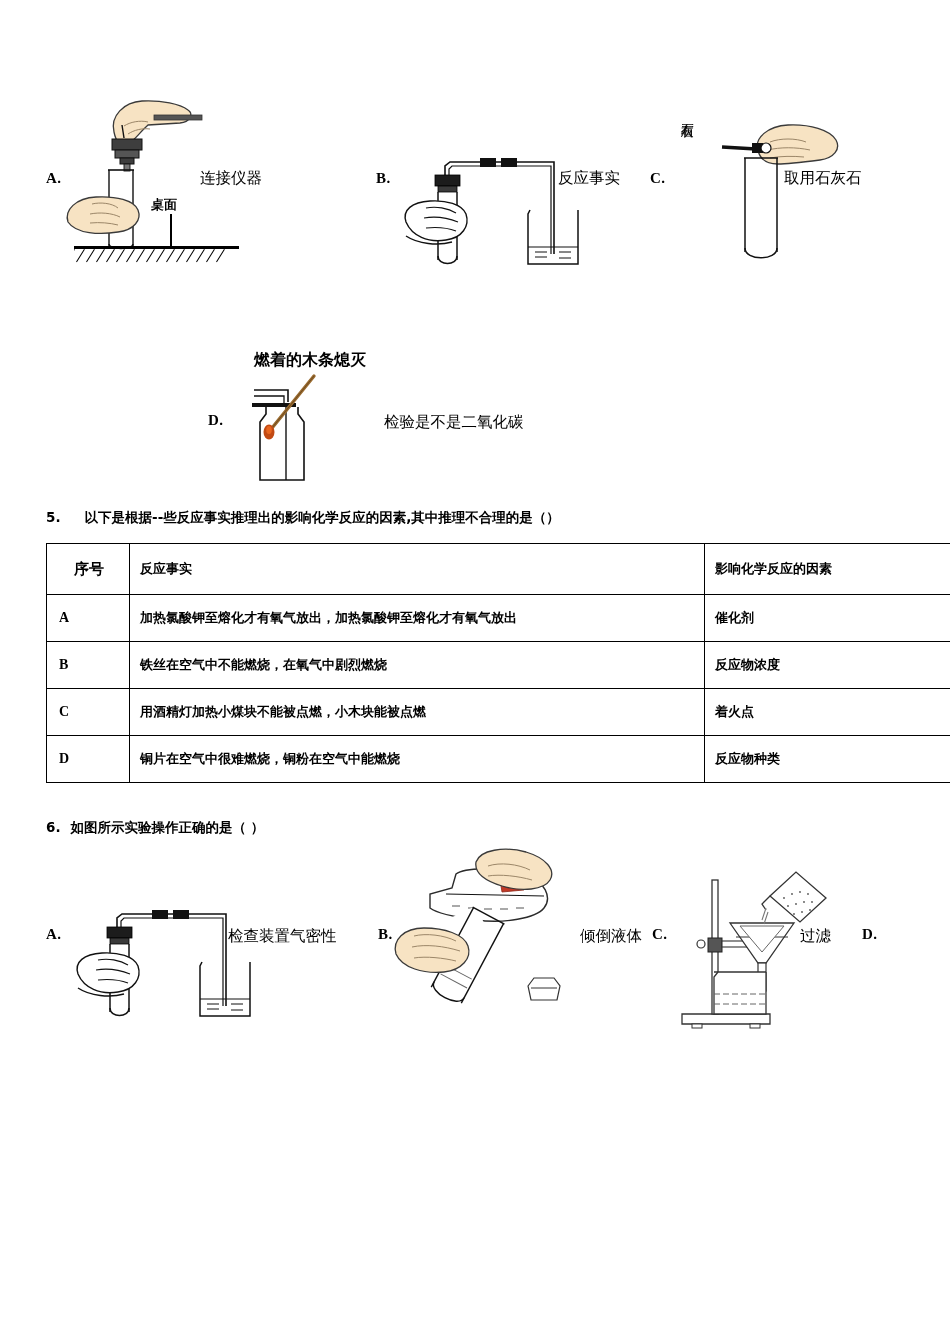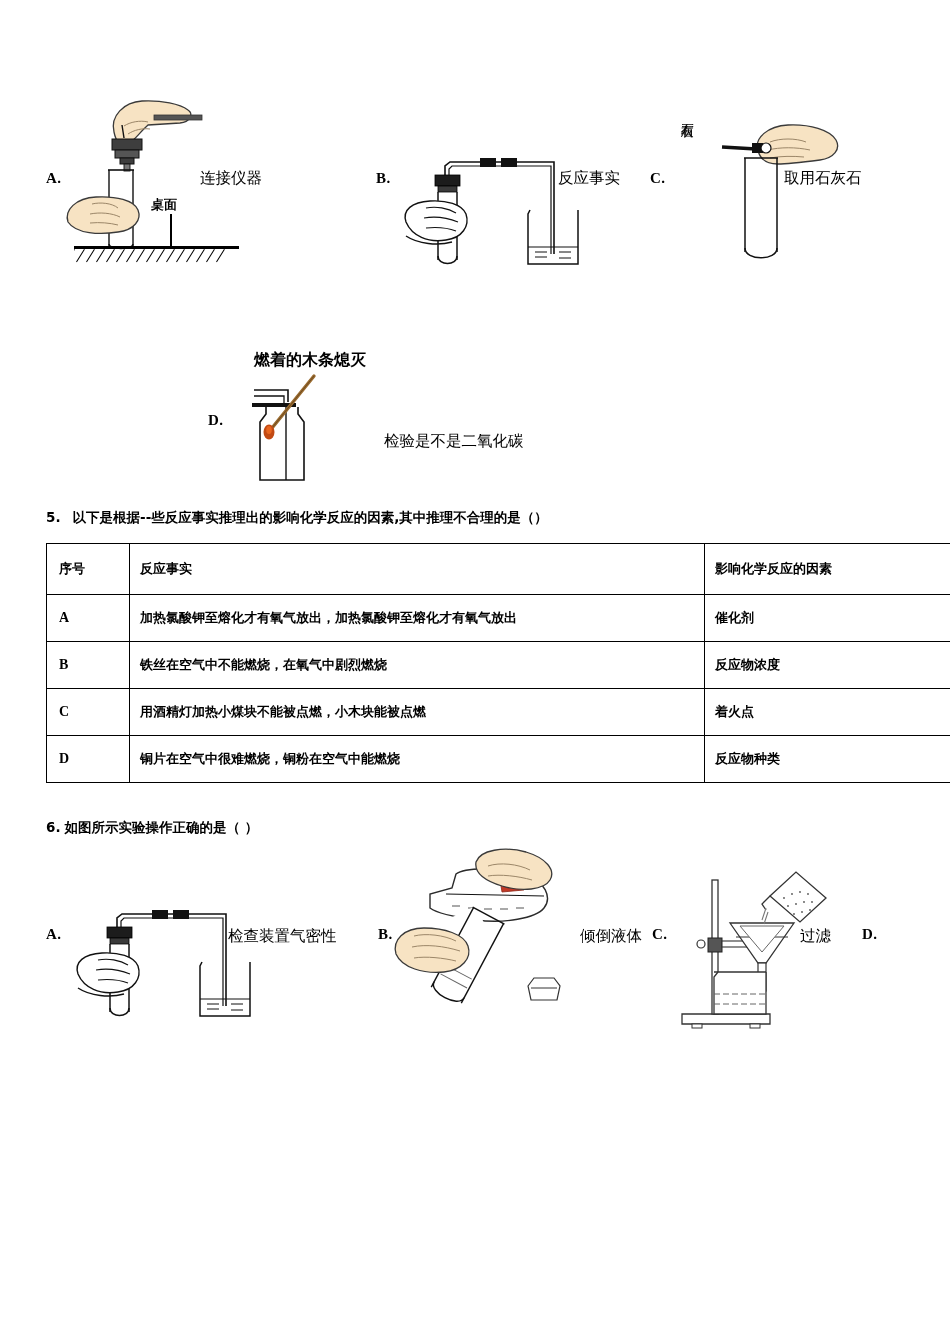--- a/index.html
+++ b/index.html
@@ -82,21 +82,22 @@
     font-size: 14px;
     font-weight: bold;
     text-align: left;
     padding-left: 12px;
   }
   table.factors td.fact { width: 554px; }
   table.factors td.cause { width: 236px; }
   table.factors tr.head td { height: 38px; }
   table.factors td.idx-head {
     font-family: Liberation Mono, monospace;
-    font-size: 13px;
+    font-size: 15px;
+    text-align: center;
   }
 
   
   .ans-row .choice {
     position: absolute;
     font-family: "Liberation Serif", "DejaVu Serif", serif;
     font-weight: bold;
     font-size: 15px;
   }
   .bench {
@@ -252,26 +253,26 @@
       <path d="M24 37 L24 44 L18 52 L18 110 L62 110 L62 52 L56 44 L56 37" fill="#fff" stroke="#111" stroke-width="1.6"></path>
       <line x1="44" y1="37" x2="44" y2="110" stroke="#111" stroke-width="1.4"></line>
 
       <line x1="72" y1="6" x2="30" y2="58" stroke="#9a6b2f" stroke-width="3.4" stroke-linecap="round"></line>
       <line x1="72" y1="6" x2="30" y2="58" stroke="#6e4a1f" stroke-width="1" stroke-linecap="round"></line>
 
       <ellipse cx="27" cy="62" rx="5.5" ry="7.5" fill="#c24a13"></ellipse>
       <ellipse cx="27" cy="60" rx="2.8" ry="4" fill="#e8651f"></ellipse>
     </svg>
 
-    <div class="abs cn" style="left:178px; top:64px;margin-top:19px;">检验是不是二氧化碳</div>
+    <div class="abs cn" style="left:178px; top:64px;">检验是不是二氧化碳</div>
   </div>
 
   <div class="abs" style="left:46px; top:508px; width:880px;">
     <span class="qtext">5.</span>
-    <span class="qtext" style="margin-left:8px;">以下是根据--些反应事实推理出的影响化学反应的因素,其中推理不合理的是（）</span>
+    <span class="qtext" style="margin-left:20px;">以下是根据--些反应事实推理出的影响化学反应的因素,其中推理不合理的是（）</span>
   </div>
 
   <table class="factors">
     <tbody>
       <tr class="head">
         <td class="idx idx-head">序号</td>
         <td class="fact">反应事实</td>
         <td class="cause">影响化学反应的因素</td>
       </tr>
       <tr>
@@ -293,21 +294,21 @@
         <td class="idx">D</td>
         <td class="fact">铜片在空气中很难燃烧，铜粉在空气中能燃烧</td>
         <td class="cause">反应物种类</td>
       </tr>
     </tbody>
   </table>
 
 
   <div class="abs" style="left:46px; top:818px; width:880px;">
     <span class="qtext">6.</span>
-    <span class="qtext" style="">如图所示实验操作正确的是（ ）</span>
+    <span class="qtext" style="margin-left:6px;">如图所示实验操作正确的是（ ）</span>
   </div>
 
   <div class="abs" style="left:44px; top:868px; width:340px; height:160px;">
     <div class="abs opt-letter" style="left:2px; top:58px;">A.</div>
 
     <svg class="abs" style="left:30px; top:28px;" width="210" height="130" viewBox="0 0 210 130">
       <path d="M43 32 L43 22 L48 18 L152 18 L152 110" fill="none" stroke="#111" stroke-width="1.6"></path>
       <path d="M47 32 L47 25 L50 22 L149 22 L149 110" fill="none" stroke="#111" stroke-width="1.2"></path>
       <rect x="78" y="14" width="16" height="9" fill="#111"></rect>
       <rect x="99" y="14" width="16" height="9" fill="#111"></rect>

